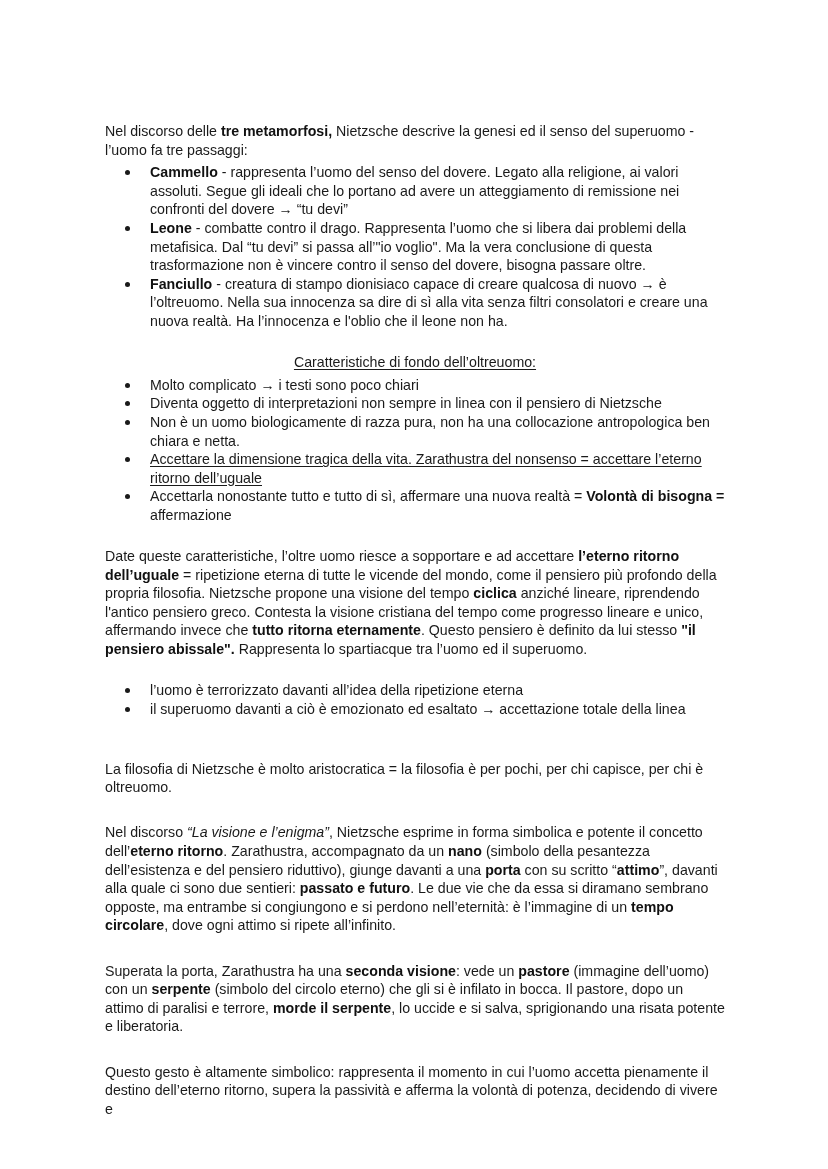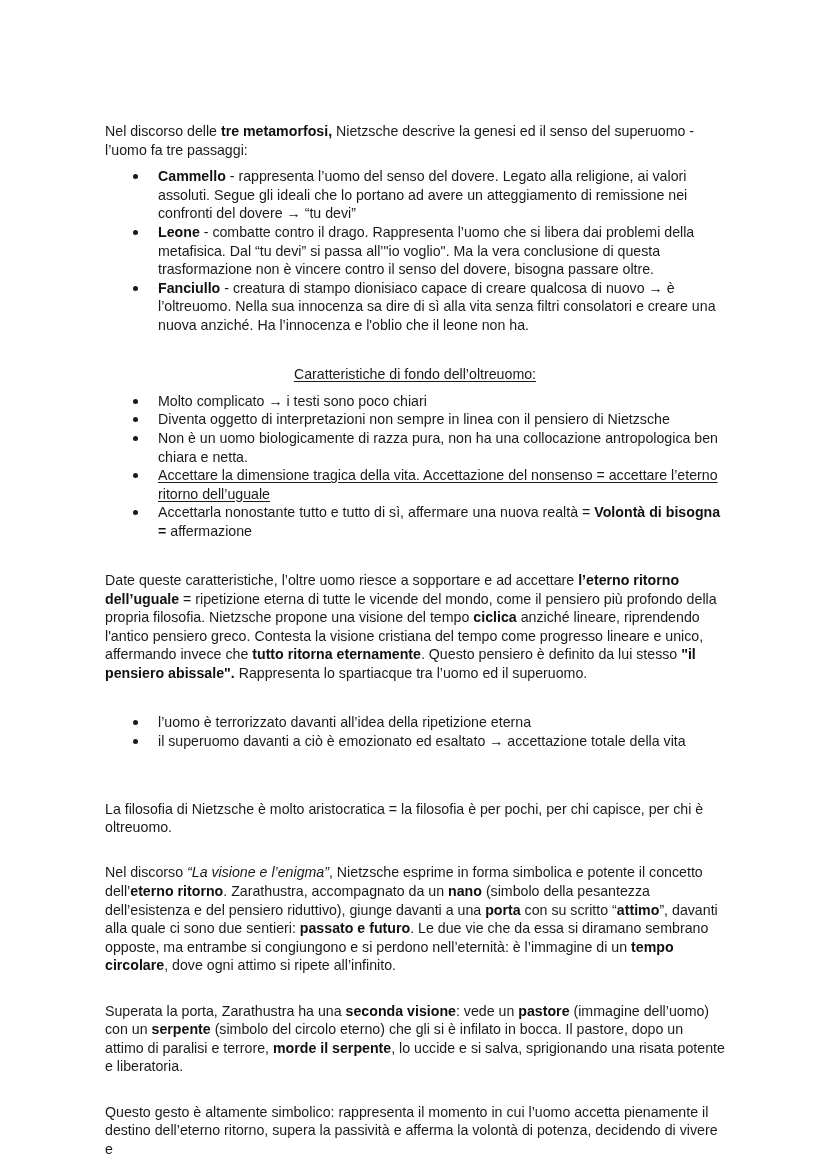--- a/index.html
+++ b/index.html
@@ -22,21 +22,21 @@
       left: 101px;
       top: 118px;
       width: 628px;
     }
     p {
       margin: 0;
     }
     .para { margin: 4px; }
     ul.bullets {
       list-style: none;
-      margin: 8px;
+      margin: 0;
       padding: 0;
     }
     ul.bullets li {
       position: relative;
       padding-left: 49px;
       margin: 0;
     }
     ul.bullets li .dot {
       position: absolute;
       left: 24px;
@@ -53,43 +53,43 @@
   </style>
 </head>
 <body>
 
 <div class="page">
 
   <p class="para"><span>Nel discorso delle </span><b>tre metamorfosi,</b><span> Nietzsche descrive la genesi ed il senso del superuomo - l’uomo fa tre passaggi:</span></p>
   <ul class="bullets">
     <li><span class="dot"></span><b>Cammello</b><span> - rappresenta l’uomo del senso del dovere. Legato alla religione, ai valori assoluti. Segue gli ideali che lo portano ad avere un atteggiamento di remissione nei confronti del dovere → “tu devi”</span></li>
     <li><span class="dot"></span><b>Leone</b><span> - combatte contro il drago. Rappresenta l’uomo che si libera dai problemi della metafisica. Dal “tu devi” si passa all’"io voglio". Ma la vera conclusione di questa trasformazione non è vincere contro il senso del dovere, bisogna passare oltre.</span></li>
-    <li><span class="dot"></span><b>Fanciullo</b><span> - creatura di stampo dionisiaco capace di creare qualcosa di nuovo → è l’oltreuomo. Nella sua innocenza sa dire di sì alla vita senza filtri consolatori e creare una nuova anziché. Ha l’innocenza e l'oblio che il leone non ha.</span></li>
+    <li><span class="dot"></span><b>Fanciullo</b><span> - creatura di stampo dionisiaco capace di creare qualcosa di nuovo → è l’oltreuomo. Nella sua innocenza sa dire di sì alla vita senza filtri consolatori e creare una nuova realtà. Ha l’innocenza e l'oblio che il leone non ha.</span></li>
   </ul>
 
   <div class="gap-1"></div>
 
   <p class="para u">Caratteristiche di fondo dell’oltreuomo:</p>
   <ul class="bullets">
     <li><span class="dot"></span><span>Molto complicato → i testi sono poco chiari</span></li>
     <li><span class="dot"></span><span>Diventa oggetto di interpretazioni non sempre in linea con il pensiero di Nietzsche</span></li>
     <li><span class="dot"></span><span>Non è un uomo biologicamente di razza pura, non ha una collocazione antropologica ben chiara e netta.</span></li>
-    <li><span class="dot"></span><span class="u">Accettare la dimensione tragica della vita. Accettazione del nonsenso = accettare l’eterno ritorno dell’uguale</span></li>
+    <li><span class="dot"></span><span class="u">Accettare la dimensione tragica della vita. Zarathustra del nonsenso = accettare l’eterno ritorno dell’uguale</span></li>
     <li><span class="dot"></span><span>Accettarla nonostante tutto e tutto di sì, affermare una nuova realtà = </span><b>Volontà di bisogna =</b><span> affermazione</span></li>
   </ul>
 
   <div class="gap-1"></div>
 
   <p class="para"><span>Date queste caratteristiche, l’oltre uomo riesce a sopportare e ad accettare </span><b>l’eterno ritorno dell’uguale</b><span> = ripetizione eterna di tutte le vicende del mondo, come il pensiero più profondo della propria filosofia. Nietzsche propone una visione del tempo </span><b>ciclica</b><span> anziché lineare, riprendendo l'antico pensiero greco. Contesta la visione cristiana del tempo come progresso lineare e unico, affermando invece che </span><b>tutto ritorna eternamente</b><span>. Questo pensiero è definito da lui stesso </span><b>"il pensiero abissale".</b><span> Rappresenta lo spartiacque tra l’uomo ed il superuomo.</span></p>
 
   <div class="gap-1"></div>
 
   <ul class="bullets">
     <li><span class="dot"></span><span>l’uomo è terrorizzato davanti all’idea della ripetizione eterna</span></li>
-    <li><span class="dot"></span><span>il superuomo davanti a ciò è emozionato ed esaltato → accettazione totale della vita</span></li>
+    <li><span class="dot"></span><span>il superuomo davanti a ciò è emozionato ed esaltato → accettazione totale della linea</span></li>
   </ul>
 
   <div class="gap-1"></div>
   <div class="gap-1"></div>
 
   <p class="para">La filosofia di Nietzsche è molto aristocratica = la filosofia è per pochi, per chi capisce, per chi è oltreuomo.</p>
 
   <div class="gap-1"></div>
 
   <p class="para"><span>Nel discorso </span><i>“La visione e l’enigma”</i><span>, Nietzsche esprime in forma simbolica e potente il concetto dell’</span><b>eterno ritorno</b><span>. Zarathustra, accompagnato da un </span><b>nano</b><span> (simbolo della pesantezza dell’esistenza e del pensiero riduttivo), giunge davanti a una </span><b>porta</b><span> con su scritto “</span><b>attimo</b><span>”, davanti alla quale ci sono due sentieri: </span><b>passato e futuro</b><span>. Le due vie che da essa si diramano sembrano opposte, ma entrambe si congiungono e si perdono nell’eternità: è l’immagine di un </span><b>tempo circolare</b><span>, dove ogni attimo si ripete all’infinito.</span></p>

